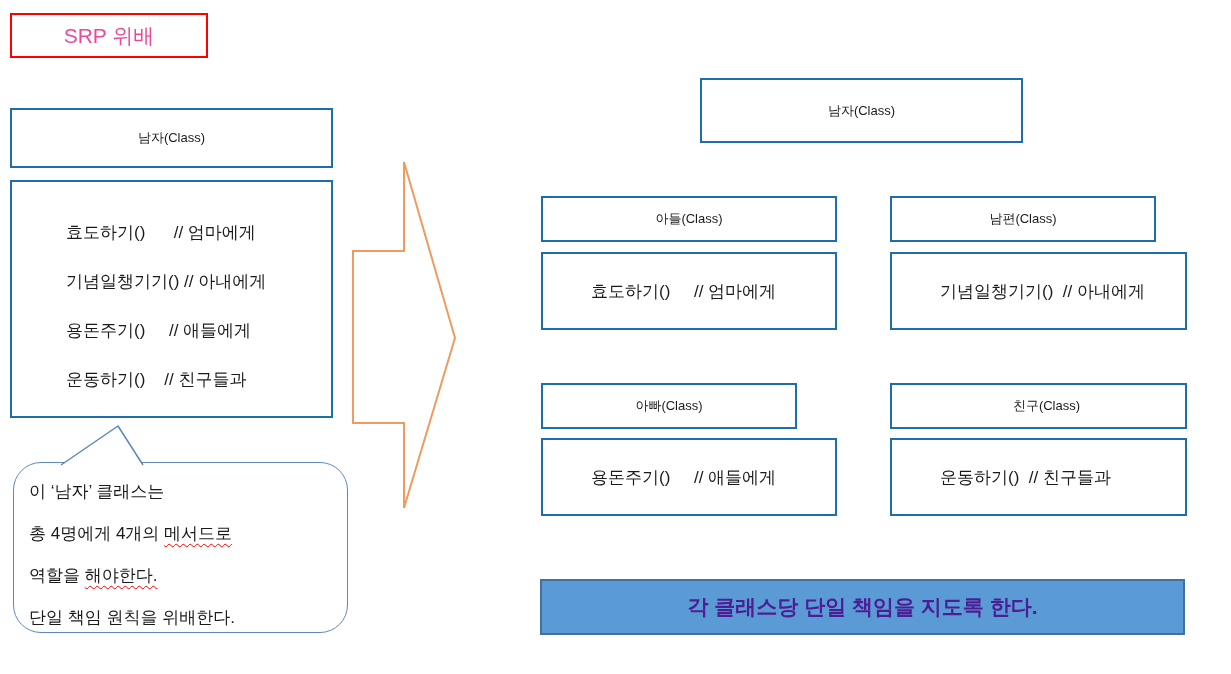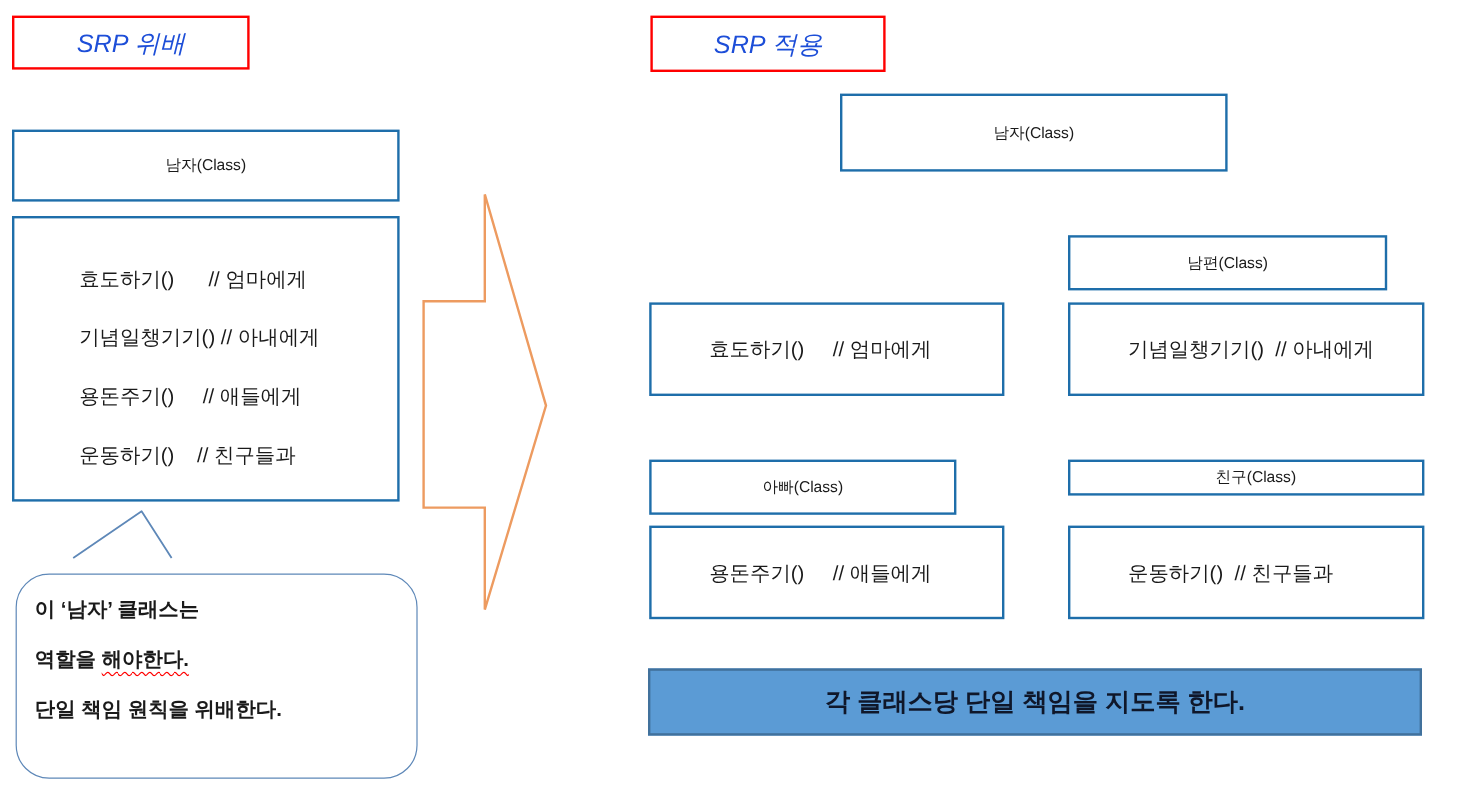--- a/index.html
+++ b/index.html
@@ -7,25 +7,24 @@
     position:relative;
     width:1231px;height:674px;
     background:#ffffff;
     font-family:"Liberation Sans","DejaVu Sans",sans-serif;
     color:#1a1a1a;
     overflow:hidden;
   }
   .abs{position:absolute;box-sizing:border-box;}
   .title-box{
     border:2px solid #FF0000;
-    color:#1d4ed8;
+    color:#ec4899;
     font-size:21px;
     display:flex;align-items:center;justify-content:center;
     background:#ffffff;
-    font-style:italic;
   }
   .class-box{
     border:2px solid #1E6EAA;
     background:#ffffff;
     display:flex;align-items:center;justify-content:center;
     font-size:13px;
   }
   .body-box{
     border:2px solid #1E6EAA;
     background:#ffffff;
@@ -54,24 +53,24 @@
     padding:8px 10px 0 15px;
   }
   .misspell{
     text-decoration:underline wavy #FF0000;
     text-decoration-thickness:1px;
     text-underline-offset:4px;
   }
   .banner{
     background:#5B9BD5;
     border:2px solid #41719C;
-    color:#0f172a;
+    color:#4c1d95;
     font-weight:bold;
     font-size:21px;
-    display:flex;align-items:center;justify-content:center;
+    display:flex;align-items:center;justify-content:center;margin-top:22px;
   }
   svg.overlay{position:absolute;left:0;top:0;pointer-events:none;}
 </style>
 </head>
 <body>
 
 <div class="canvas">
 
   <div class="abs title-box" style="left:10px;top:13px;width:198px;height:45px;">
     <span>SRP 위배</span>
@@ -81,53 +80,54 @@
     <span>남자(Class)</span>
   </div>
 
   <div class="abs methods-box" style="left:10px;top:180px;width:323px;height:238px;">
     <div class="method-line pre">효도하기()      // 엄마에게</div>
     <div class="method-line pre">기념일챙기기() // 아내에게</div>
     <div class="method-line pre">용돈주기()     // 애들에게</div>
     <div class="method-line pre">운동하기()    // 친구들과</div>
   </div>
 
-  <div class="abs callout" style="left:13px;top:478px;width:335px;height:171px;font-weight:bold;">
+  <div class="abs callout" style="left:13px;top:462px;width:335px;height:171px;">
     <div>이 ‘남자’ 클래스는</div>
+    <div><span>총 4명에게 4개의 </span><span class="misspell">메서드로</span></div>
     <div><span>역할을 </span><span class="misspell">해야한다.</span></div>
     <div>단일 책임 원칙을 위배한다.</div>
   </div>
 
-  <div class="abs title-box" style="left:542px;top:13px;width:196px;height:47px;">
-    <span>SRP 적용</span>
-  </div>
 
   <div class="abs class-box" style="left:700px;top:78px;width:323px;height:65px;">
     <span>남자(Class)</span>
   </div>
 
+  <div class="abs class-box" style="left:541px;top:196px;width:296px;height:46px;">
+    <span>아들(Class)</span>
+  </div>
   <div class="abs body-box" style="left:541px;top:252px;width:296px;height:78px;">
     <span class="pre">효도하기()     // 엄마에게</span>
   </div>
 
   <div class="abs class-box" style="left:890px;top:196px;width:266px;height:46px;">
     <span>남편(Class)</span>
   </div>
   <div class="abs body-box" style="left:890px;top:252px;width:297px;height:78px;">
     <span class="pre">기념일챙기기()  // 아내에게</span>
   </div>
 
   <div class="abs class-box" style="left:541px;top:383px;width:256px;height:46px;">
     <span>아빠(Class)</span>
   </div>
   <div class="abs body-box" style="left:541px;top:438px;width:296px;height:78px;">
     <span class="pre">용돈주기()     // 애들에게</span>
   </div>
 
-  <div class="abs class-box" style="left:890px;top:383px;width:297px;height:30px;padding-left:16px;">
+  <div class="abs class-box" style="left:890px;top:383px;width:297px;height:46px;padding-left:16px;">
     <span>친구(Class)</span>
   </div>
   <div class="abs body-box" style="left:890px;top:438px;width:297px;height:78px;">
     <span class="pre">운동하기()  // 친구들과</span>
   </div>
 
   <div class="abs banner" style="left:540px;top:557px;width:645px;height:56px;">
     <span>각 클래스당 단일 책임을 지도록 한다.</span>
   </div>
 

